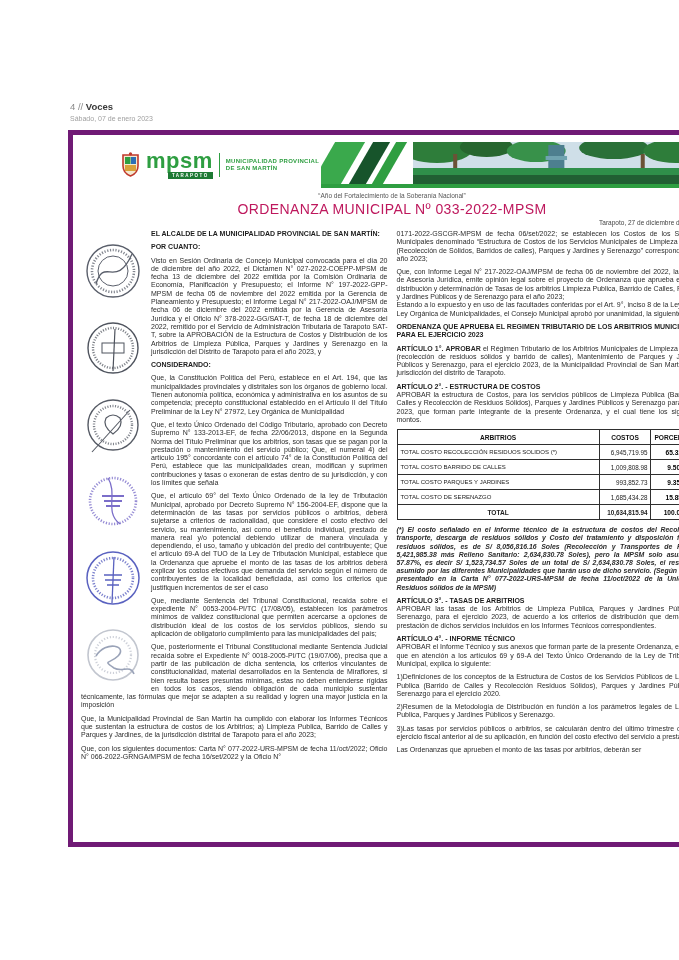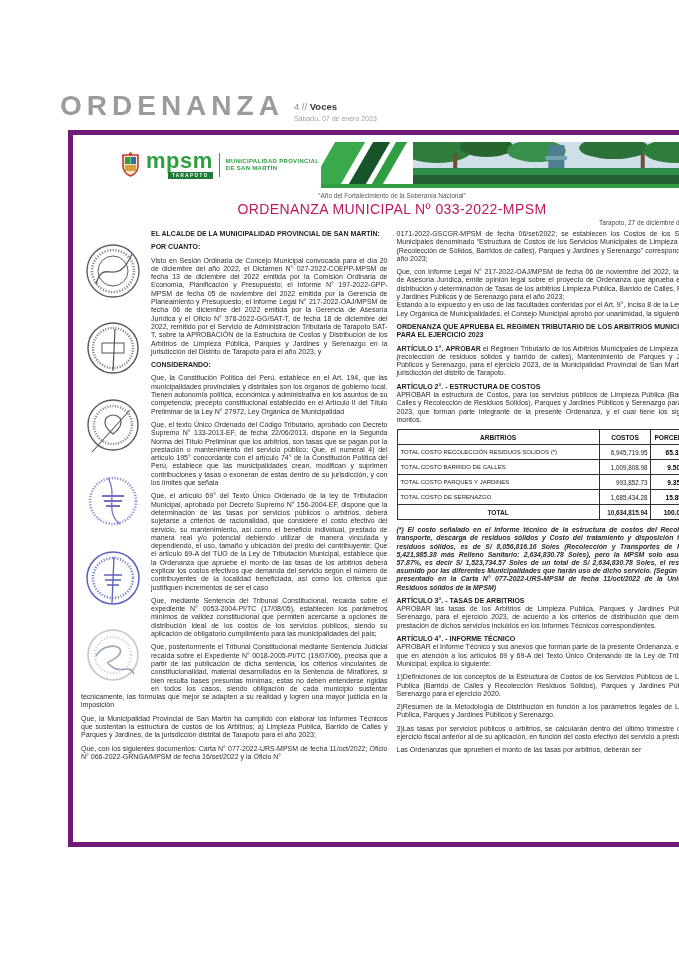--- a/index.html
+++ b/index.html
@@ -63,21 +63,20 @@
   td.pct { font-size:6.6px; font-weight:bold; text-align:center; width:15%; }
   tr.totalrow td { font-weight:bold; }
   tr.totalrow td.lbl { text-align:center; font-size:6.6px; }
 </style>
 </head>
 <body>
 
 <div class="page">
 
   <div class="np-header">
-    <span class="np-section">ORDENANZA</span>
     <span class="np-meta">
       <span class="np-pageline"><span>4 //</span> <b>Voces</b></span>
       <span class="np-date" style="display:block">Sábado, 07 de enero 2023</span>
     </span>
   </div>
 
   <div class="doc-frame">
 
     <div class="banner">
       <div class="banner-left">

